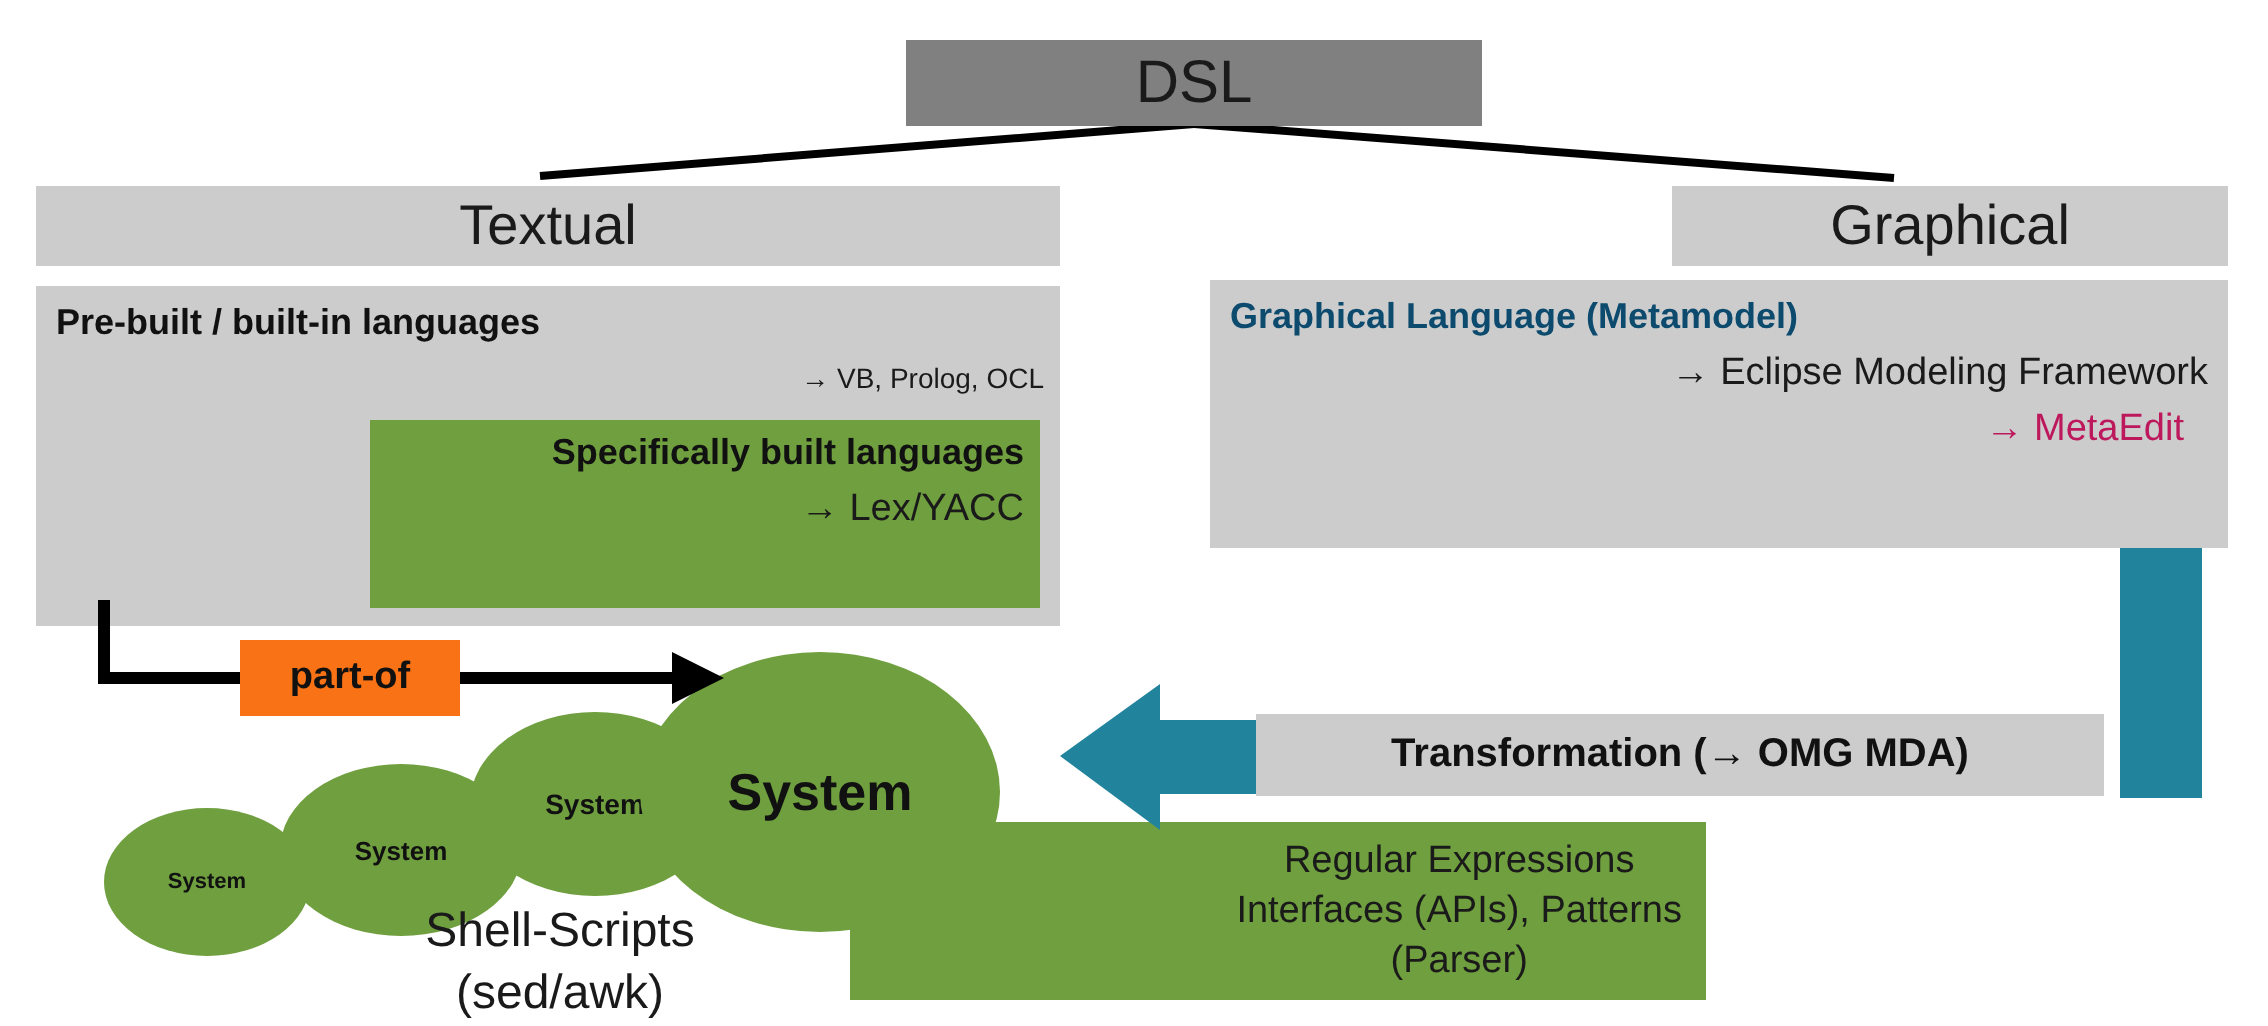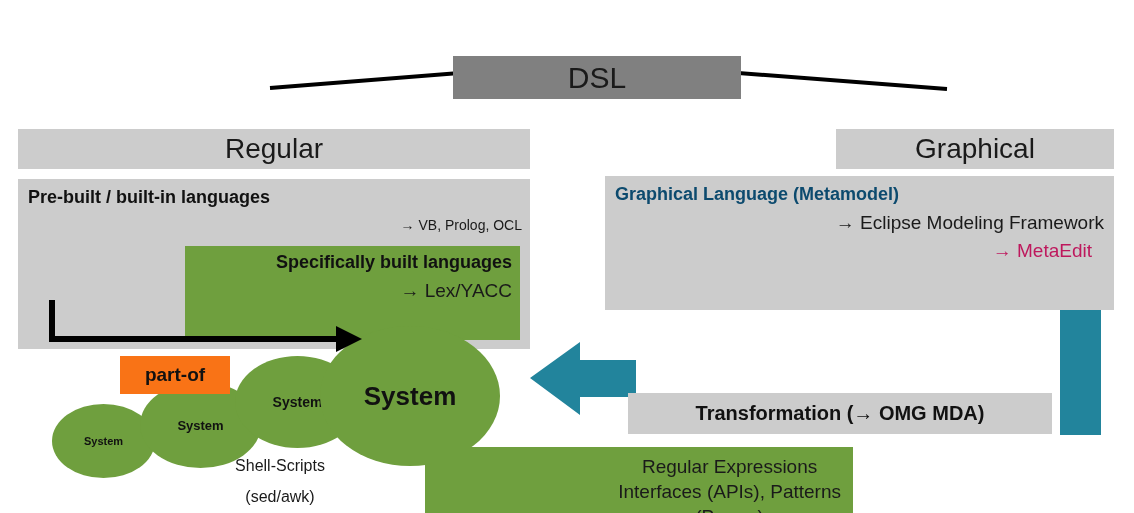--- a/index.html
+++ b/index.html
@@ -13,21 +13,20 @@
   #canvas {
     position: relative;
     width: 1134px;
     height: 513px;
     background: #ffffff;
     overflow: hidden;
   }
   .box {
     position: absolute;
     box-sizing: border-box;
-    margin-top: 36px;
   }
   .gray {
     background: #cccccc;
   }
   .darkgray {
     background: #808080;
   }
   .green {
     background: #6f9f3e;
   }
@@ -260,21 +259,21 @@
     color: #111111;
   }
 
   
   #shell-caption {
     position: absolute;
     left: 150px;
     top: 450px;
     width: 260px;
     text-align: center;
-    font-size: 16px;
+    font-size: 24px;
     line-height: 31px;
     color: #1a1a1a;
   }
 
   
   #line-layer {
     position: absolute;
     left: 0;
     top: 0;
     width: 1134px;
@@ -297,21 +296,21 @@
   <svg id="line-layer" viewBox="0 0 1134 513" xmlns="http://www.w3.org/2000/svg">
     <line x1="597" y1="62" x2="270" y2="88" stroke="#000000" stroke-width="4"></line>
     <line x1="597" y1="62" x2="947" y2="89" stroke="#000000" stroke-width="4"></line>
   </svg>
 
   <div class="box darkgray" id="dsl-box">
     <div id="dsl-label">DSL</div>
   </div>
 
   <div class="box gray" id="textual-header">
-    <div class="header-label">Regular</div>
+    <div class="header-label">Textual</div>
   </div>
 
   <div class="box gray" id="graphical-header">
     <div class="header-label">Graphical</div>
   </div>
 
   <div class="box gray" id="textual-body">
     <div id="prebuilt-title">Pre-built / built-in languages</div>
     <div id="prebuilt-examples">→ VB, Prolog, OCL</div>
   </div>

